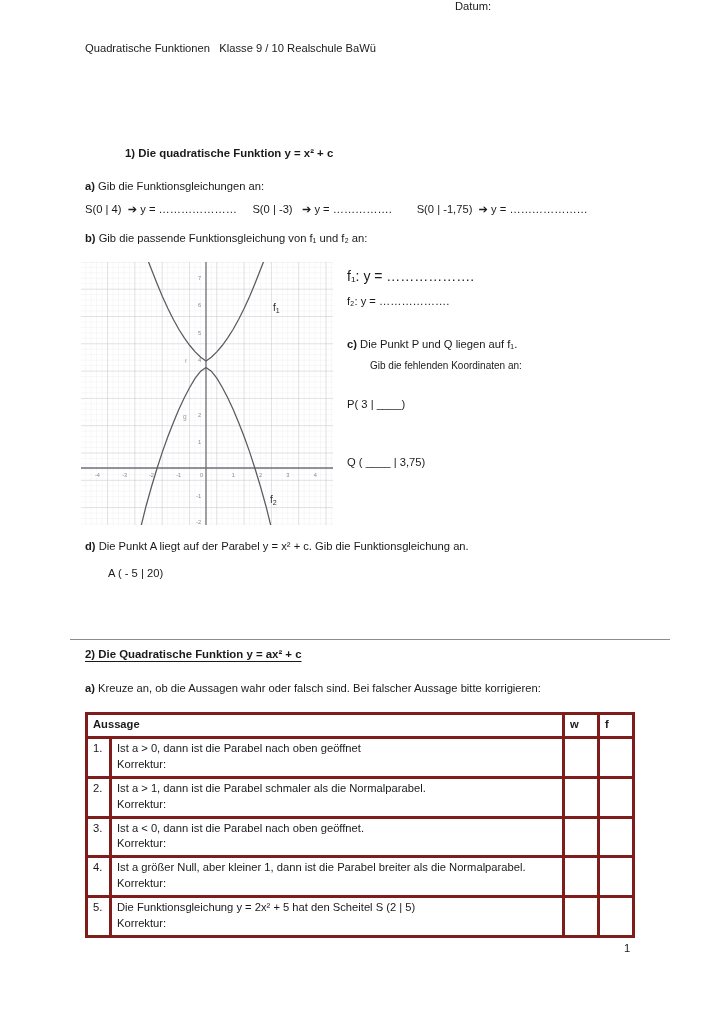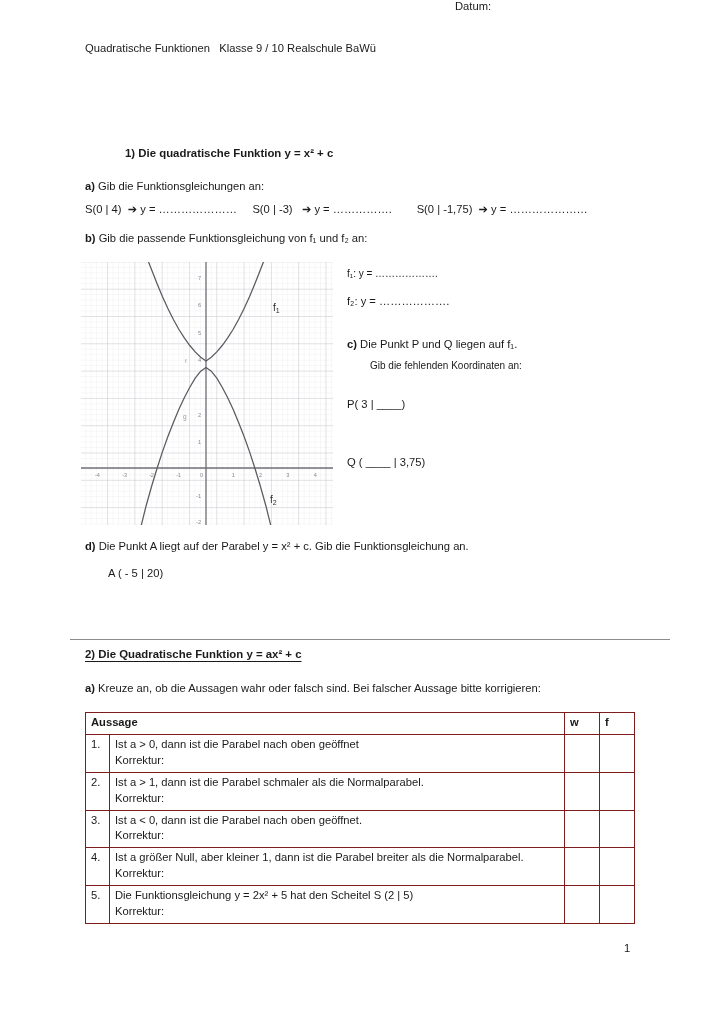--- a/index.html
+++ b/index.html
@@ -52,21 +52,21 @@
   b.lbl { font-weight: bold; }
 
   
   .graph-wrap {
     position: absolute; left: 81px; top: 262px;
     width: 252px; height: 263px;
   }
   .graph-wrap svg { display: block; }
 
   
-  .rt-f1 { position: absolute; left: 347px; top: 268px; font-size: 10px; }
+  .rt-f1 { position: absolute; left: 347px; top: 268px; font-size: 14px; }
   .rt-f2 { position: absolute; left: 347px; top: 295px; font-size: 11.2px; }
   .rt-c1 { position: absolute; left: 347px; top: 338px; font-size: 11.2px; }
   .rt-c2 { position: absolute; left: 364px; top: 360px; font-size: 10px; margin-left: 6px; }
   .rt-p  { position: absolute; left: 347px; top: 398px; font-size: 11.2px; }
   .rt-q  { position: absolute; left: 347px; top: 456px; font-size: 11.2px; }
 
   
   .s1-d  { position: absolute; left: 85px; top: 540px; font-size: 11.2px; }
   .s1-dA { position: absolute; left: 85px; top: 567px; font-size: 11.2px; margin-left: 23px; }
 
@@ -87,21 +87,21 @@
   }
 
   
   table.aussagen {
     position: absolute; left: 85px; top: 712px;
     width: 550px;
     border-collapse: collapse;
     font-size: 11.2px;
   }
   table.aussagen td, table.aussagen th {
-    border: 1px solid #7f1d1d;
+    border: 3px solid #7f1d1d;
     padding: 2px 5px 3px 5px;
     vertical-align: top;
     text-align: left;
     font-weight: normal;
     line-height: 1.42;
   }
   table.aussagen th { font-weight: bold; }
   .col-num   { width: 24px; text-align: left !important; padding-left: 5px; }
   .col-w     { width: 35px; }
   .col-f     { width: 35px; }

